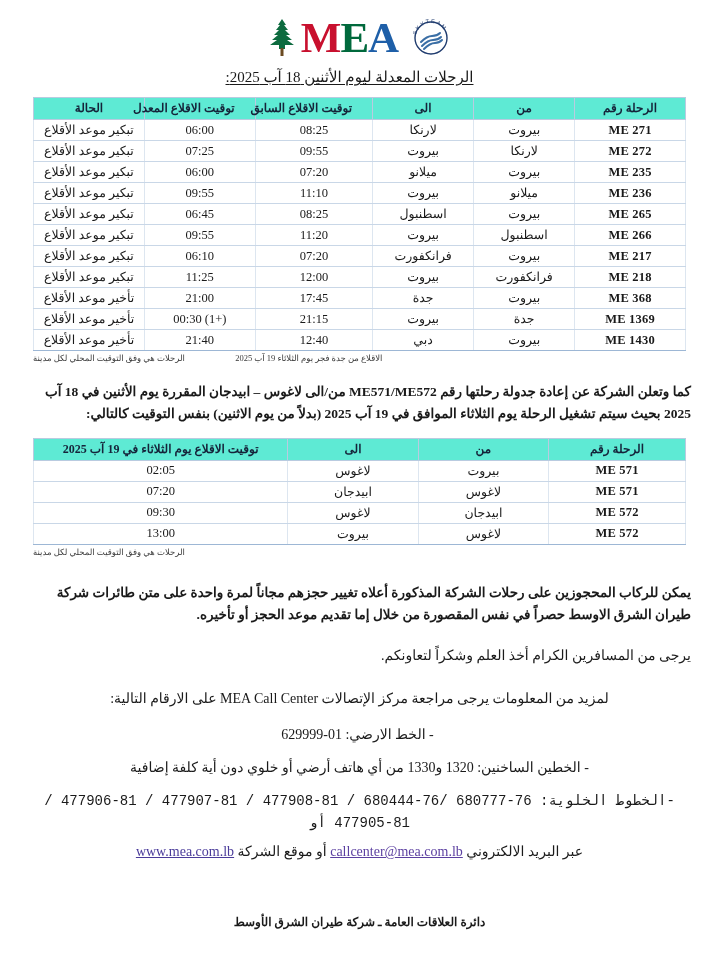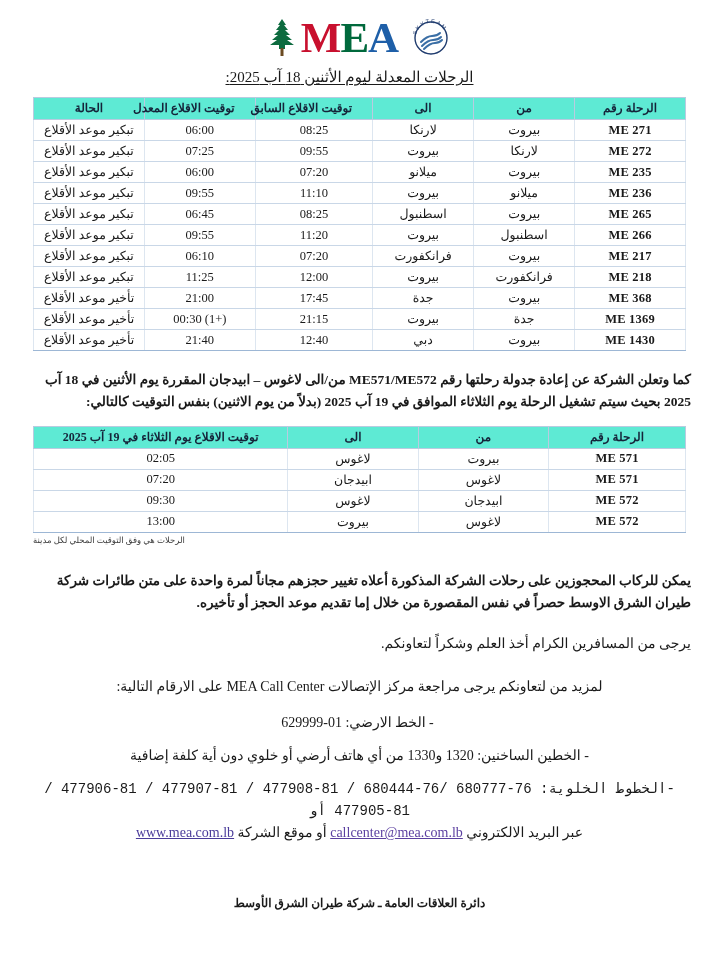--- a/index.html
+++ b/index.html
@@ -314,20 +314,25 @@
             <td class="flightno">ME 1430</td>
             <td>بيروت</td>
             <td>دبي</td>
             <td>12:40</td>
             <td>21:40</td>
             <td>تأخير موعد الأقلاع</td>
           </tr>
         </tbody>
     </table>
   </div>
+  <div class="table-note">
+    <span>الاقلاع من جدة فجر يوم الثلاثاء 19 آب 2025</span>
+    <span class="note-spacer"></span>
+    <span>الرحلات هي وفق التوقيت المحلي لكل مدينة</span>
+  </div>
 
   <p class="para para-bold" style="margin-top:18px;">كما وتعلن الشركة عن إعادة جدولة رحلتها رقم ME571/ME572 من/الى لاغوس – ابيدجان المقررة يوم الأثنين في 18 آب 2025 بحيث سيتم تشغيل الرحلة يوم الثلاثاء الموافق في 19 آب 2025 (بدلاً من يوم الاثنين) بنفس التوقيت كالتالي:</p>
 
   <div class="tbl-wrap" style="margin-top:13px;">
     <table class="flights t2">
       <colgroup>
         <col class="c-flight">
           <col class="c-from">
           <col class="c-to">
           <col class="c-time">
@@ -369,26 +374,26 @@
     </table>
   </div>
   <div class="table-note" style="padding-top:2px;">
     <span>الرحلات هي وفق التوقيت المحلي لكل مدينة</span>
   </div>
 
   <p class="para para-bold" style="margin-top:25px;">يمكن للركاب المحجوزين على رحلات الشركة المذكورة أعلاه تغيير حجزهم مجاناً لمرة واحدة على متن طائرات شركة طيران الشرق الاوسط حصراً في نفس المقصورة من خلال إما تقديم موعد الحجز أو تأخيره.</p>
 
   <p class="para para-plain" style="margin-top:20px;">يرجى من المسافرين الكرام أخذ العلم وشكراً لتعاونكم.</p>
 
-  <p class="contact-line" style="margin-top:20px;">لمزيد من لتعاونكم يرجى مراجعة مركز الإتصالات MEA Call Center على الارقام التالية:</p>
+  <p class="contact-line" style="margin-top:20px;">لمزيد من المعلومات يرجى مراجعة مركز الإتصالات MEA Call Center على الارقام التالية:</p>
   <p class="contact-line" style="margin-top:14px;padding-left:24px;">- الخط الارضي: 01-629999</p>
   <p class="contact-line" style="margin-top:12px;">- الخطين الساخنين: 1320 و1330 من أي هاتف أرضي أو خلوي دون أية كلفة إضافية</p>
   <p class="contact-line" style="margin-top:12px;font-family:Liberation Mono, monospace;">-الخطوط الخلوية: 76-680777 /76-680444 / 81-477908 / 81-477907 / 81-477906 / 81-477905 أو</p>
 
-  <p class="contact-line" style="margin-top:0;">
+  <p class="contact-line" style="margin-top:7px;">
     <span>عبر البريد الالكتروني</span>
     <a class="link" href="#">callcenter@mea.com.lb</a>
     <span>أو موقع الشركة</span>
     <a class="link web" href="#">www.mea.com.lb</a>
   </p>
 
   <p class="sign" style="margin-top:52px;">دائرة العلاقات العامة ـ  شركة طيران الشرق الأوسط</p>
 
 </div>
 

